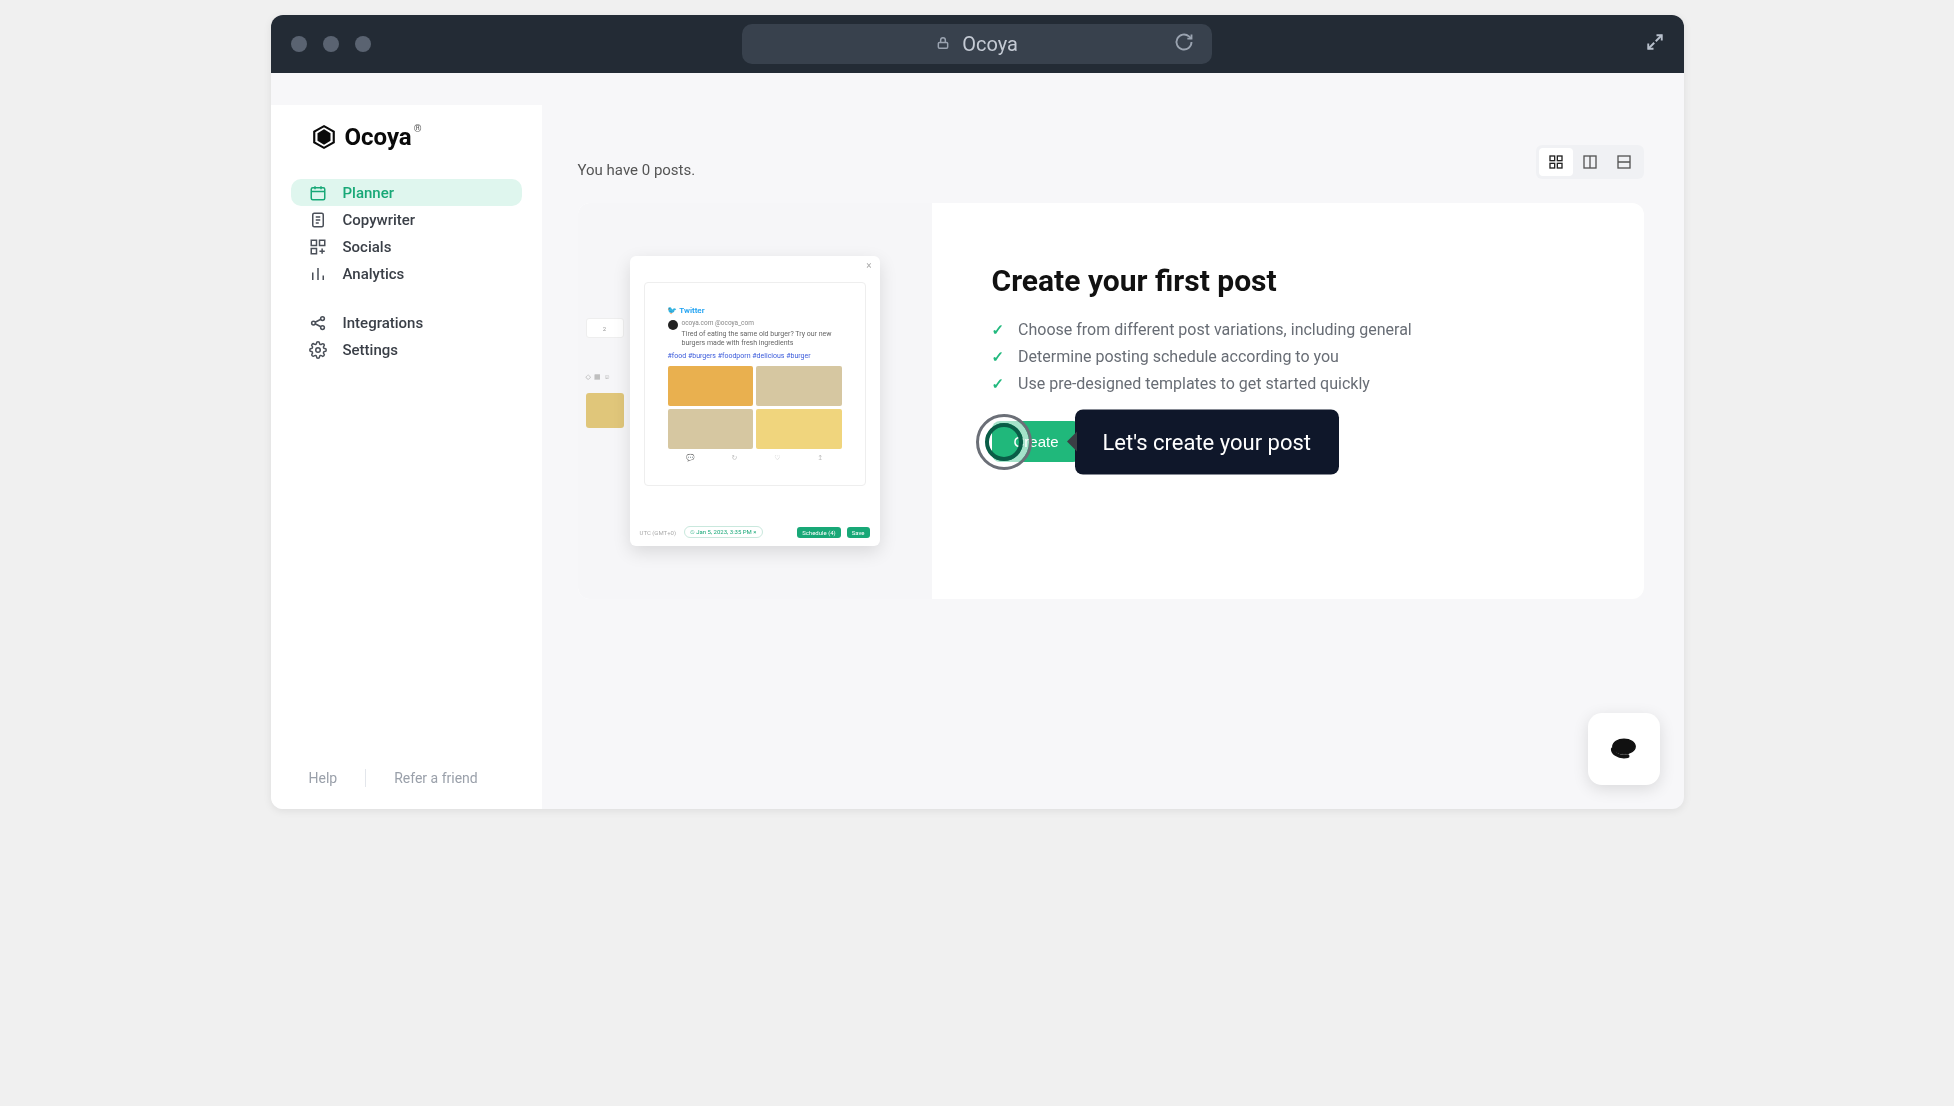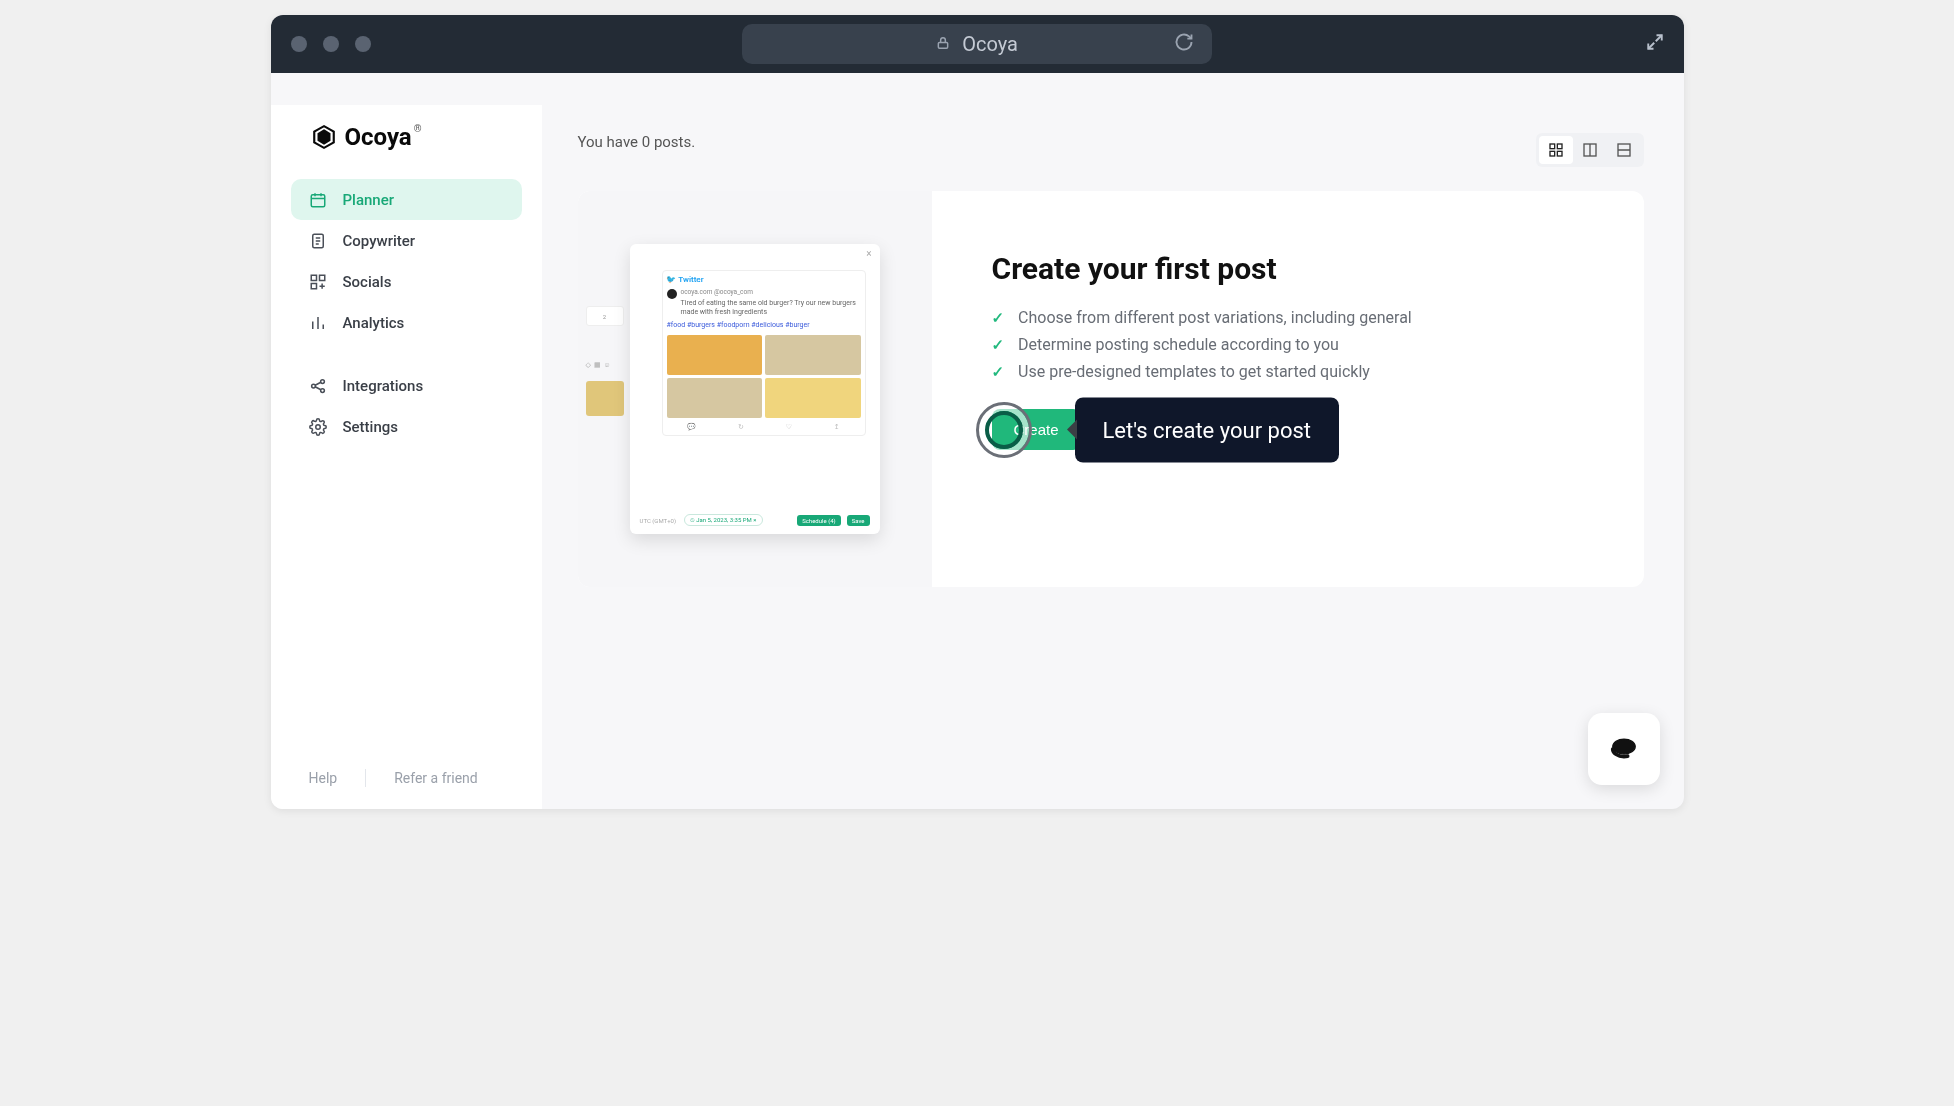--- a/index.html
+++ b/index.html
@@ -97,21 +97,21 @@
 .nav {
   display: flex;
   flex-direction: column;
   padding: 0 20px;
 }
 .nav-group { margin-bottom: 22px; }
 .nav-item {
   display: flex;
   align-items: center;
   gap: 16px;
-  height: 41px;
+  height: 27px;
   padding: 0 18px;
   border-radius: 10px;
   color: #3a3f47;
   font-size: 15px;
   font-weight: 500;
   cursor: pointer;
 }
 .nav-item.active {
   background: #dff6ee;
   color: #18a877;
@@ -163,22 +163,22 @@
   color: #fff;
   border: none;
   border-radius: 8px;
   padding: 11px 20px;
   font-size: 15px;
   font-weight: 600;
   cursor: pointer;
 }
 .subbar {
   display: flex;
-  align-items: flex-start;
-  margin-top: 6px;
+  align-items: flex-end;
+  margin-top: 18px;
 }
 .post-count {
   font-size: 15px;
   color: #555;
 }
 .view-toggle {
   margin-left: auto;
   display: flex;
   gap: 0;
   background: #f0f1f4;
@@ -224,24 +224,24 @@
   position: relative;
 }
 .mock-editor .close-x {
   position: absolute;
   right: 8px;
   top: 4px;
   font-size: 10px;
   color: #aaa;
 }
 .mock-post {
-  margin: 18px 6px 0 24px;
+  margin: 18px 6px 0 6px;
   border: 1px solid #eee;
   border-radius: 4px;
-  padding: 4px;
+  padding: 23px;
   font-size: 7px;
 }
 .mock-post .platform {
   color: #1da1f2;
   font-weight: 600;
   font-size: 8px;
   margin-bottom: 4px;
 }
 .mock-post .meta {
   color: #888;

